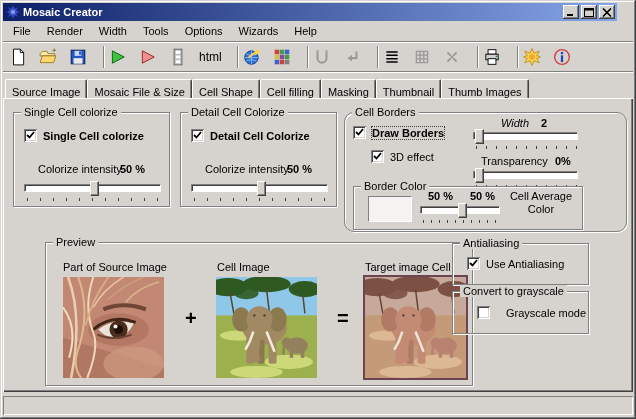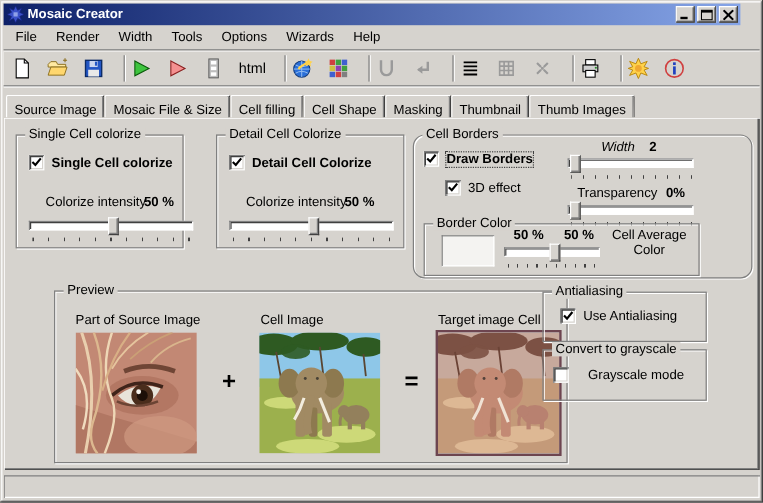--- a/index.html
+++ b/index.html
@@ -41,21 +41,21 @@
     border-radius:3px 3px 0 0;}
   
   .tabpage{position:absolute;left:3px;top:98px;width:630px;height:294px;background:#d6d3ce;
     box-shadow:inset 1px 1px #fff, inset -1px -1px #404040, inset -2px -2px #808080;z-index:1;}
   .statusbar{position:absolute;left:3px;top:396px;width:630px;height:19px;
     box-shadow:inset 1px 1px #808080, inset -1px -1px #fff;}
   
   .group{position:absolute;border:1px solid #808080;z-index:3;
     box-shadow:1px 1px 0 #fff, inset 1px 1px 0 #fff;}
   .gtitle{position:absolute;top:-7px;left:7px;background:#d6d3ce;padding:0 3px;white-space:nowrap;}
-  #g1{left:13px;top:112px;width:140px;height:95px;}
+  #g1{left:13px;top:112px;width:157px;height:95px;}
   #g2{left:180px;top:112px;width:157px;height:95px;}
   #g3{left:344px;top:112px;width:283px;height:120px;border-radius:10px;}
   #g4{left:13px;top:242px;width:428px;height:144px;margin-left:32px;}
   #g5{left:452px;top:243px;width:137px;height:42px;}
   #g6{left:452px;top:291px;width:137px;height:43px;}
   #bordercolor{left:8px;top:73px;width:230px;height:44px;position:absolute;
     border:1px solid #808080;box-shadow:1px 1px 0 #fff, inset 1px 1px 0 #fff;}
   .abs{position:absolute;}
   .b{font-weight:bold;}
   
@@ -242,22 +242,22 @@
           <circle cx="8" cy="8" r="6.5" fill="none" stroke="#d04040" stroke-width="1.2"></circle>
           <rect x="7" y="6.5" width="2" height="6" fill="#2040c0"></rect>
           <rect x="7" y="3.5" width="2" height="2" fill="#2040c0"></rect>
         </svg>
     </div>
   </div>
 
   <div class="tabs">
     <div class="tab">Source Image</div>
     <div class="tab">Mosaic File &amp; Size</div>
+    <div class="tab">Cell Shape</div>
     <div class="tab">Cell filling</div>
-    <div class="tab">Cell Shape</div>
     <div class="tab">Masking</div>
     <div class="tab">Thumbnail</div>
     <div class="tab">Thumb Images</div>
   </div>
 
   <div class="tabpage"></div>
 
   <div class="group" id="g1">
     <span class="gtitle">Single Cell colorize</span>
     <div class="cbrow" style="left:10px;top:16px;">
@@ -399,21 +399,21 @@
         <svg width="9" height="9" viewBox="0 0 9 9">
             <path d="M1 4 L3.5 6.5 L8 1" stroke="#000" stroke-width="1.8" fill="none"></path>
           </svg>
       </span>
       <span>Use Antialiasing</span>
     </div>
   </div>
 
   <div class="group" id="g6">
     <span class="gtitle">Convert to grayscale</span>
-    <div class="cbrow" style="left:8px;top:14px;gap:16px;">
+    <div class="cbrow" style="left:24px;top:14px;gap:16px;">
       <span class="cb"></span>
       <span>Grayscale mode</span>
     </div>
   </div>
 
   <div class="statusbar"></div>
 
   <svg width="0" height="0" style="position:absolute;" aria-hidden="true">
     <symbol id="sym-elephant" viewBox="0 0 100 100">
       <rect x="0" y="0" width="100" height="45" fill="var(--sky)"></rect>

